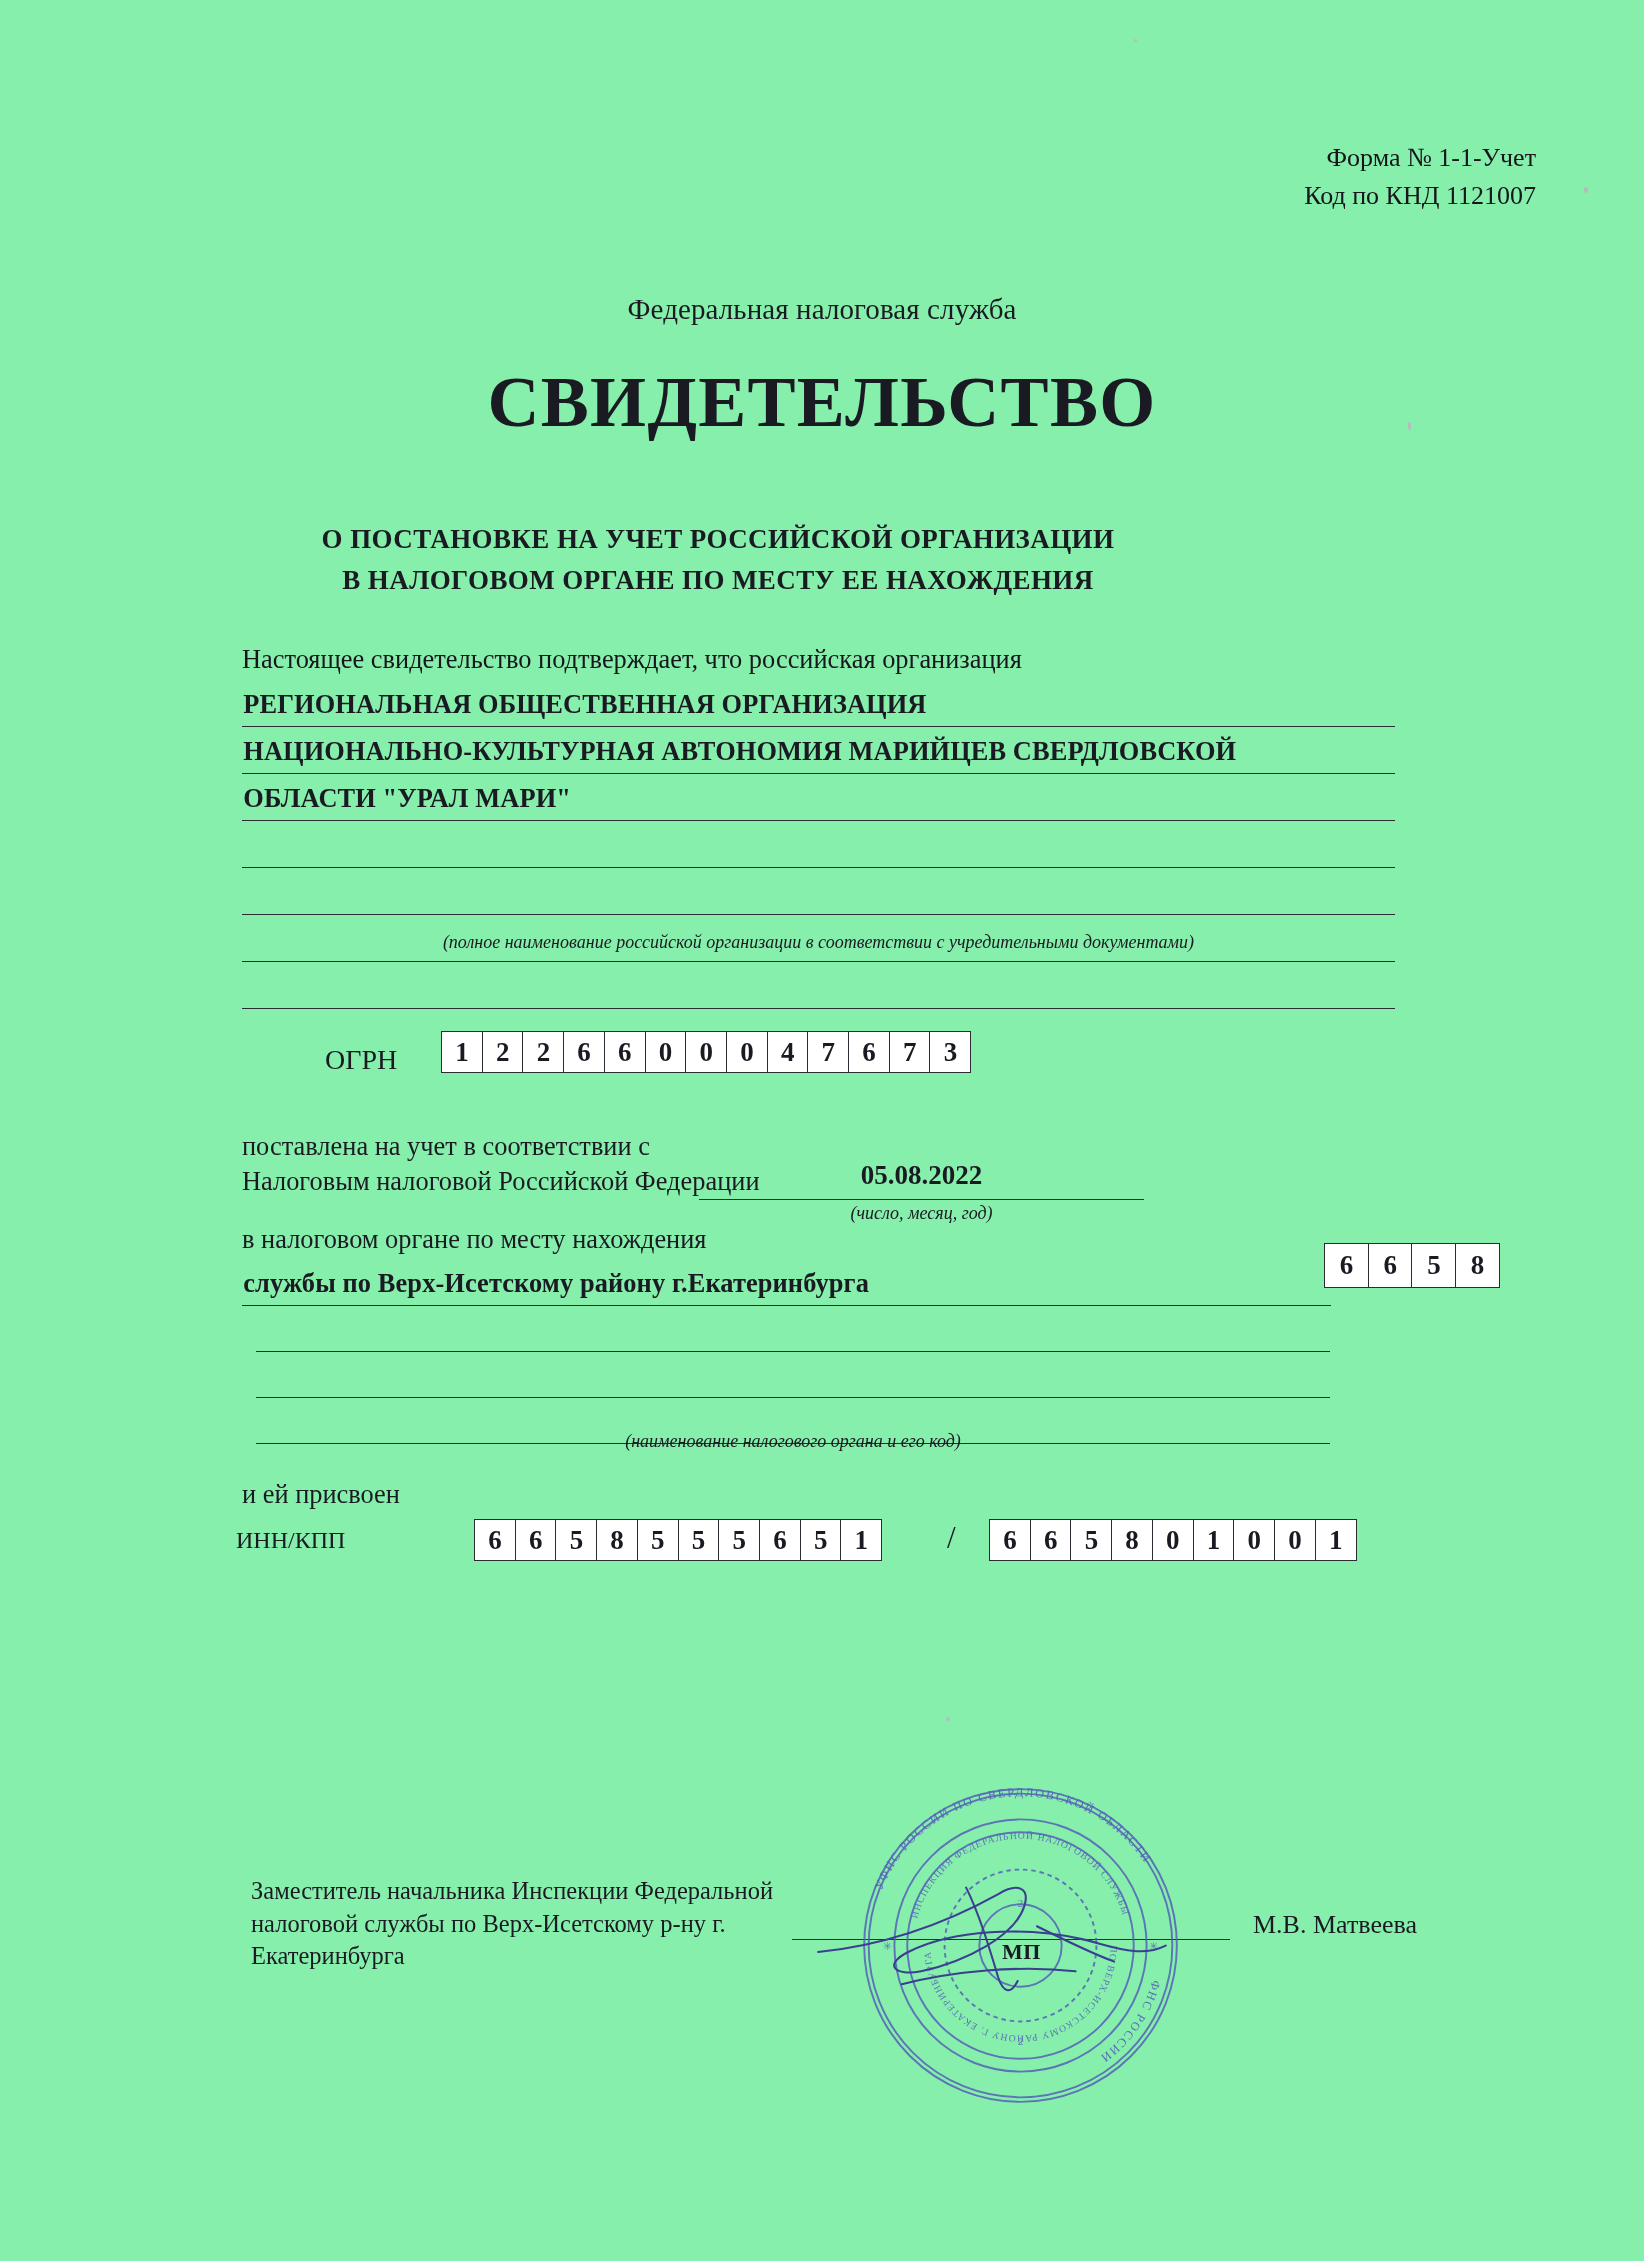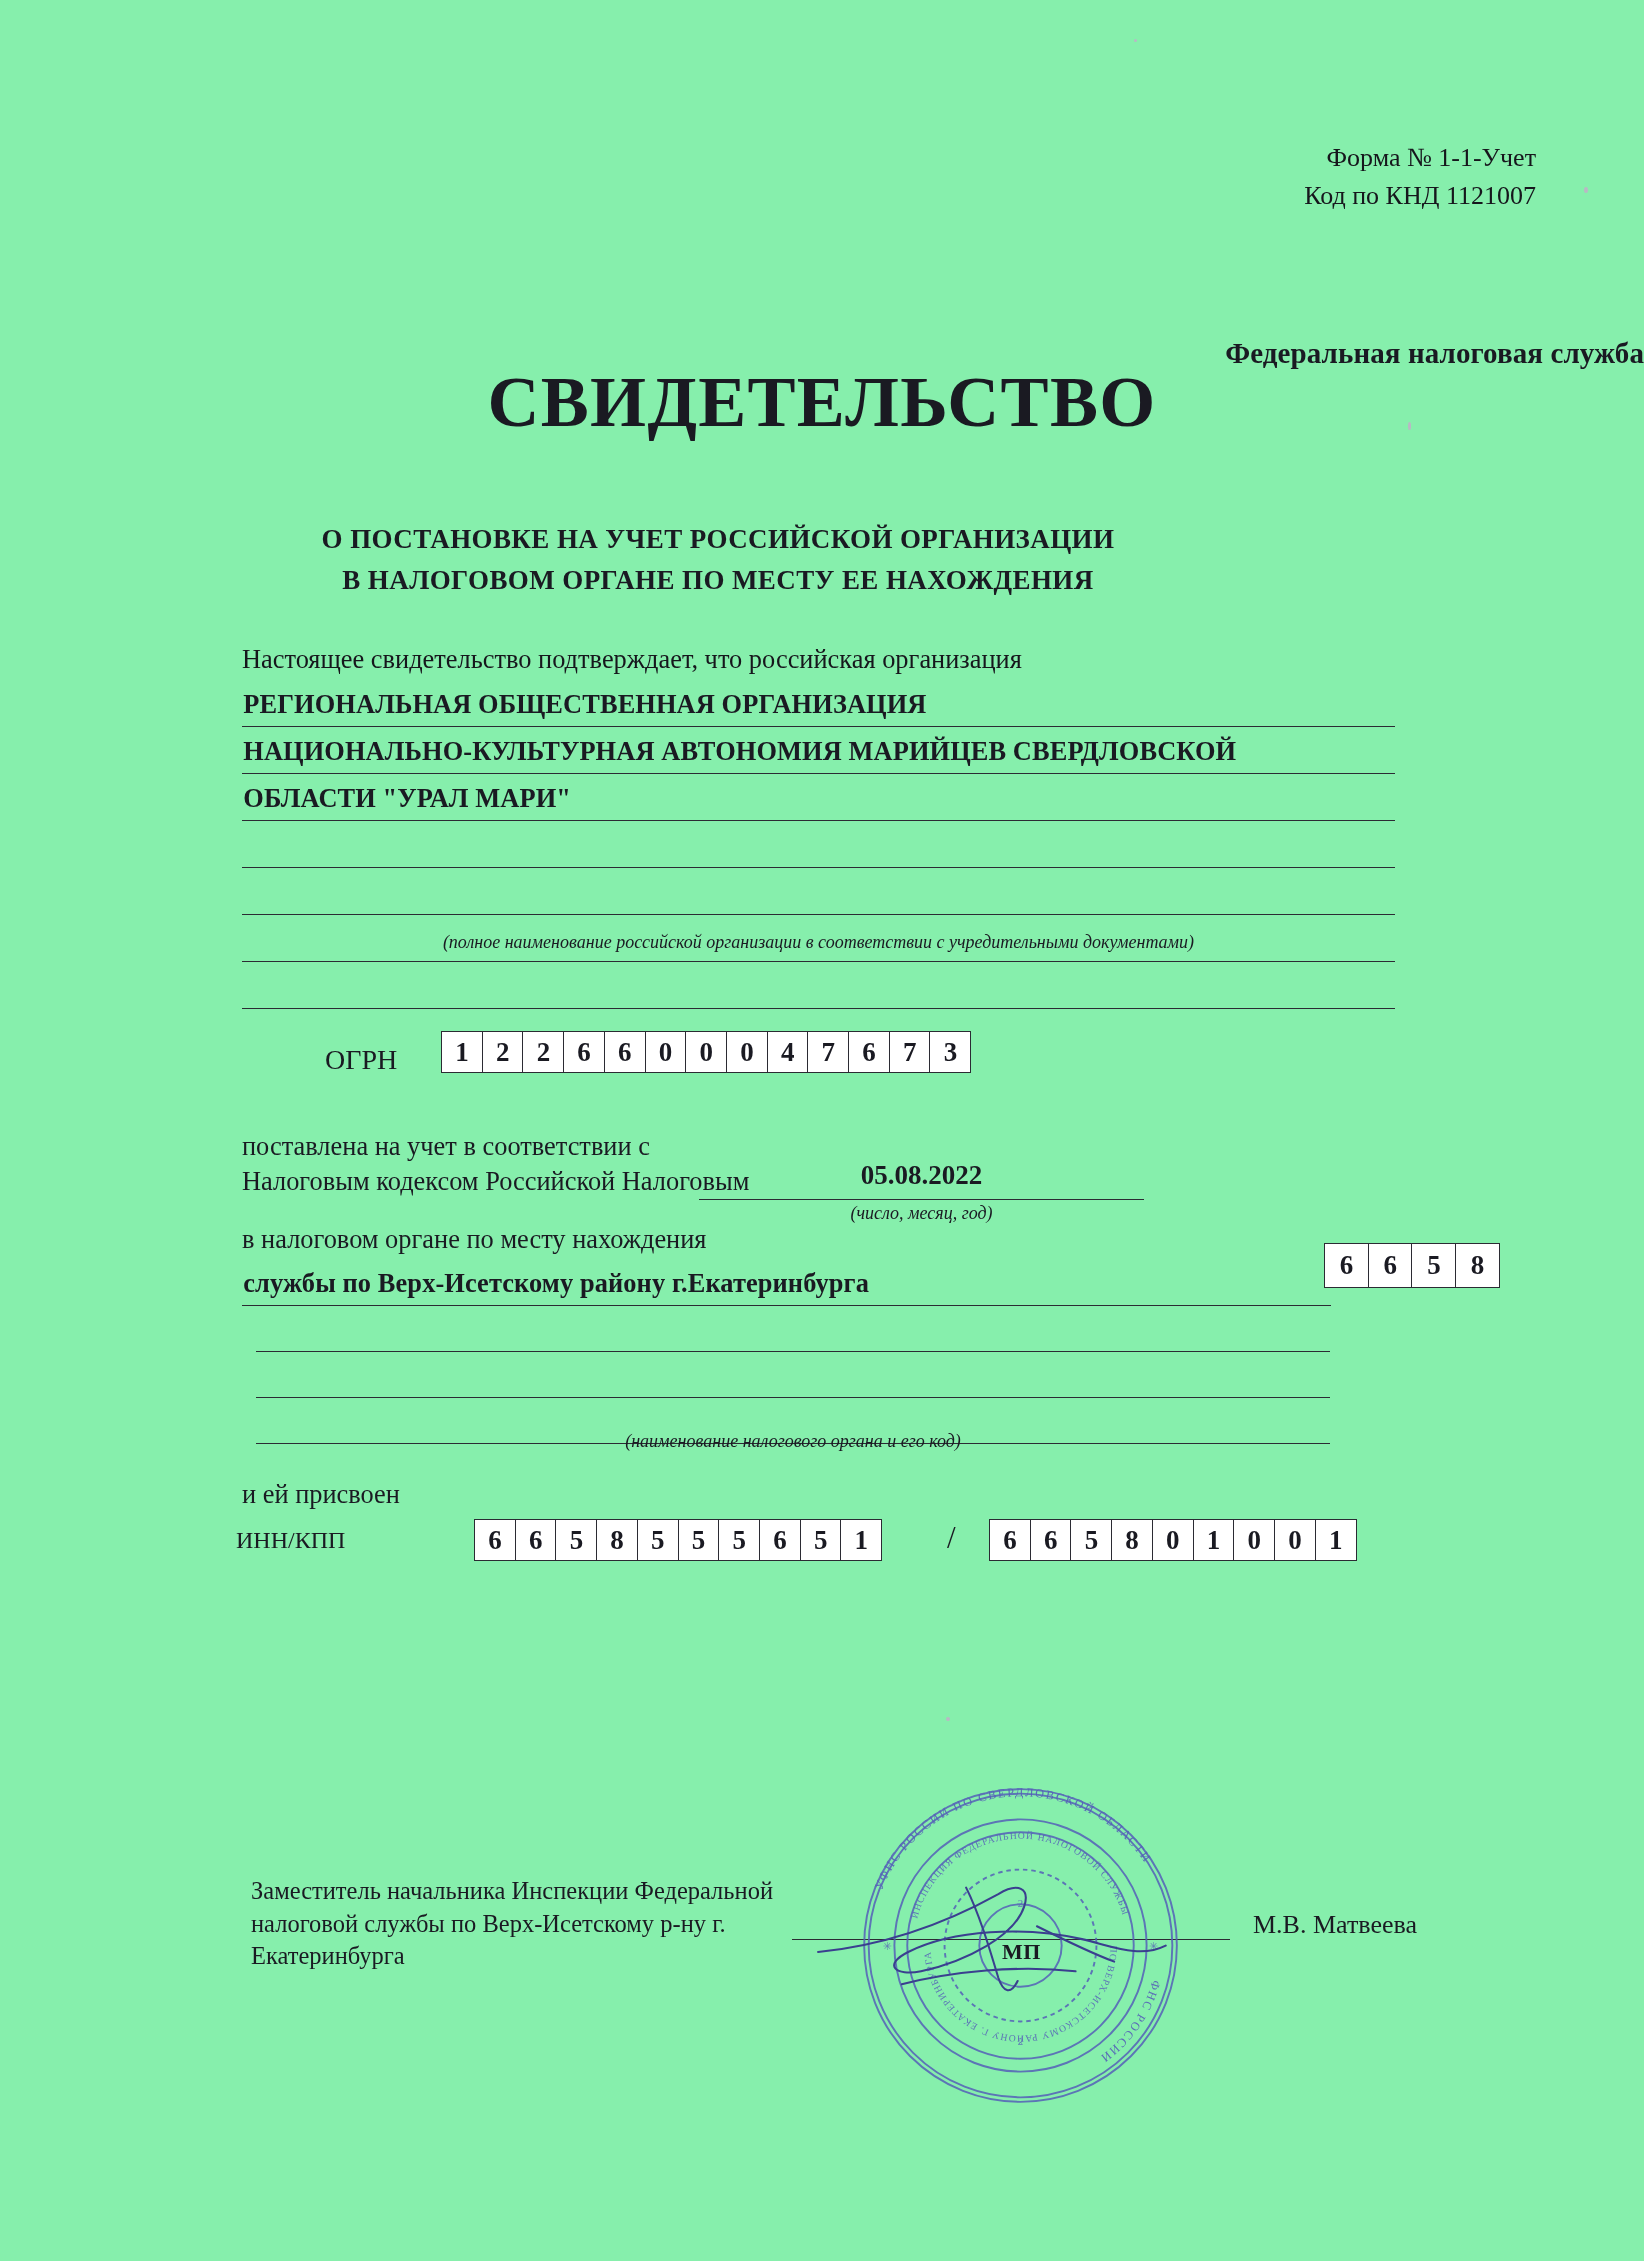--- a/index.html
+++ b/index.html
@@ -29,25 +29,24 @@
     line-height: 1.45;
     color: #16161c;
   }
 
   
   .fns-title {
     position: absolute;
     top: 293px;
     left: 0;
     width: 1644px;
-    text-align: right;
+    text-align: center;
     font-size: 29px;
-    font-weight: bold;
+    font-weight: normal;
     letter-spacing: 0.1px;
-    margin-top: 44px;
   }
   .main-title {
     position: absolute;
     top: 361px;
     left: 0;
     width: 1644px;
     text-align: center;
     font-size: 72px;
     font-weight: bold;
     letter-spacing: 1.3px;
@@ -341,21 +340,21 @@
       <div class="cell">0</div>
       <div class="cell">0</div>
       <div class="cell">4</div>
       <div class="cell">7</div>
       <div class="cell">6</div>
       <div class="cell">7</div>
       <div class="cell">3</div>
     </div>
 
   <div class="reg-line-1">поставлена на учет в соответствии с</div>
-  <div class="reg-line-2">Налоговым кодексом Российской Налоговым</div>
+  <div class="reg-line-2">Налоговым налоговой Российской Федерации</div>
   <div class="date-field">05.08.2022</div>
   <div class="date-caption">(число, месяц, год)</div>
 
   <div class="org-line-lead">в налоговом органе по месту нахождения</div>
   <div class="tax-org-block2">
     <div class="ruled-line">
         <span>службы по Верх-Исетскому району г.Екатеринбурга</span>
       </div>
   </div>
   <div class="tax-blank" id="tax-blank-1"></div>

